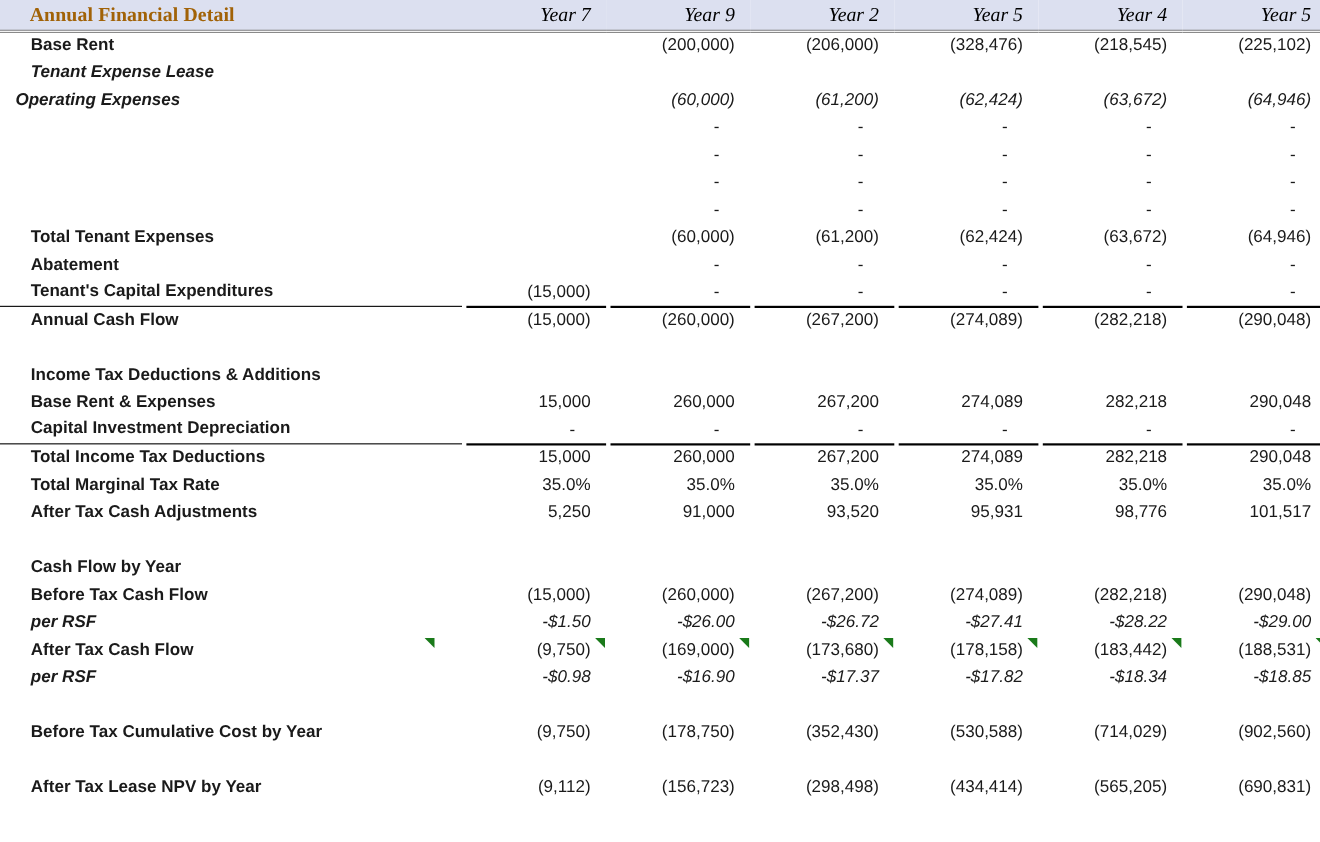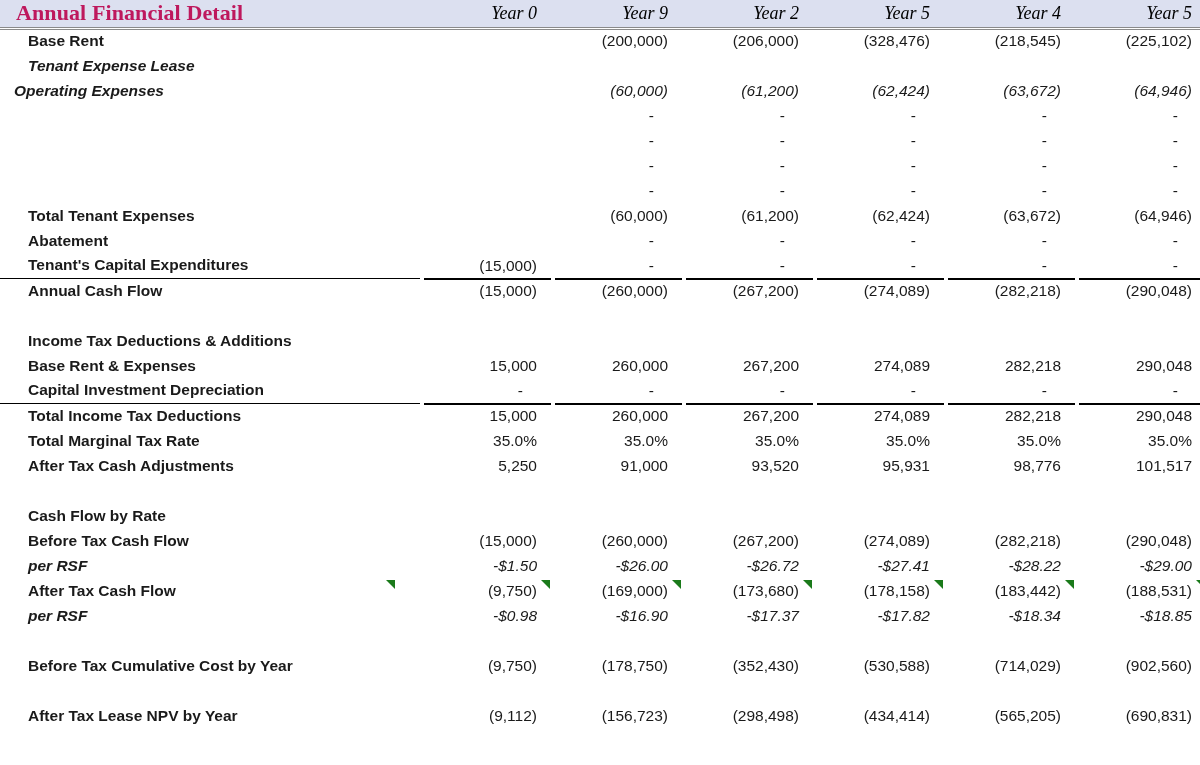--- a/index.html
+++ b/index.html
@@ -36,23 +36,23 @@
 
   
   tr.header-row { height: 28px; }
   tr.header-row td {
     background: #dce0f0;
     border-bottom: 3px double #8a8a8a;
   }
   td.title {
     font-family: "Liberation Serif", serif;
     font-weight: bold;
-    font-size: 22px;
-    color: #be185d;
-    padding-left: 16px;
+    font-size: 18px;
+    color: #a16207;
+    padding-left: 27px;
     letter-spacing: .1px;
   }
   td.yearhead {
     font-family: "Liberation Serif", serif;
     font-style: italic;
     font-size: 18px;
     color: #000;
     text-align: right;
     padding-right: 14px;
   }
@@ -121,21 +121,21 @@
         <col class="c-y">
         <col class="c-y">
       <col class="c-y">
         <col class="c-y">
         <col class="c-y">
     </colgroup>
     <tbody>
 
       <tr class="header-row">
         <td class="title">Annual Financial Detail</td>
-        <td class="yearhead">Year 0</td>
+        <td class="yearhead">Year 7</td>
         <td class="yearhead">Year 9</td>
         <td class="yearhead">Year 2</td>
         <td class="yearhead">Year 5</td>
         <td class="yearhead">Year 4</td>
         <td class="yearhead">Year 5</td>
 
       </tr>
 
       <tr class="row">
         <td class="label ind1">Base Rent</td>
@@ -323,21 +323,21 @@
         <td class="num">98,776</td>
         <td class="num">101,517</td>
 
       </tr>
 
       <tr class="spacer">
           <td colspan="8"></td>
         </tr>
 
       <tr class="row">
-        <td class="label ind1 bold">Cash Flow by Rate</td>
+        <td class="label ind1 bold">Cash Flow by Year</td>
         <td class="num"></td>
         <td class="num"></td>
         <td class="num"></td>
         <td class="num"></td>
         <td class="num"></td>
         <td class="num"></td>
 
       </tr>
 
       <tr class="row">

